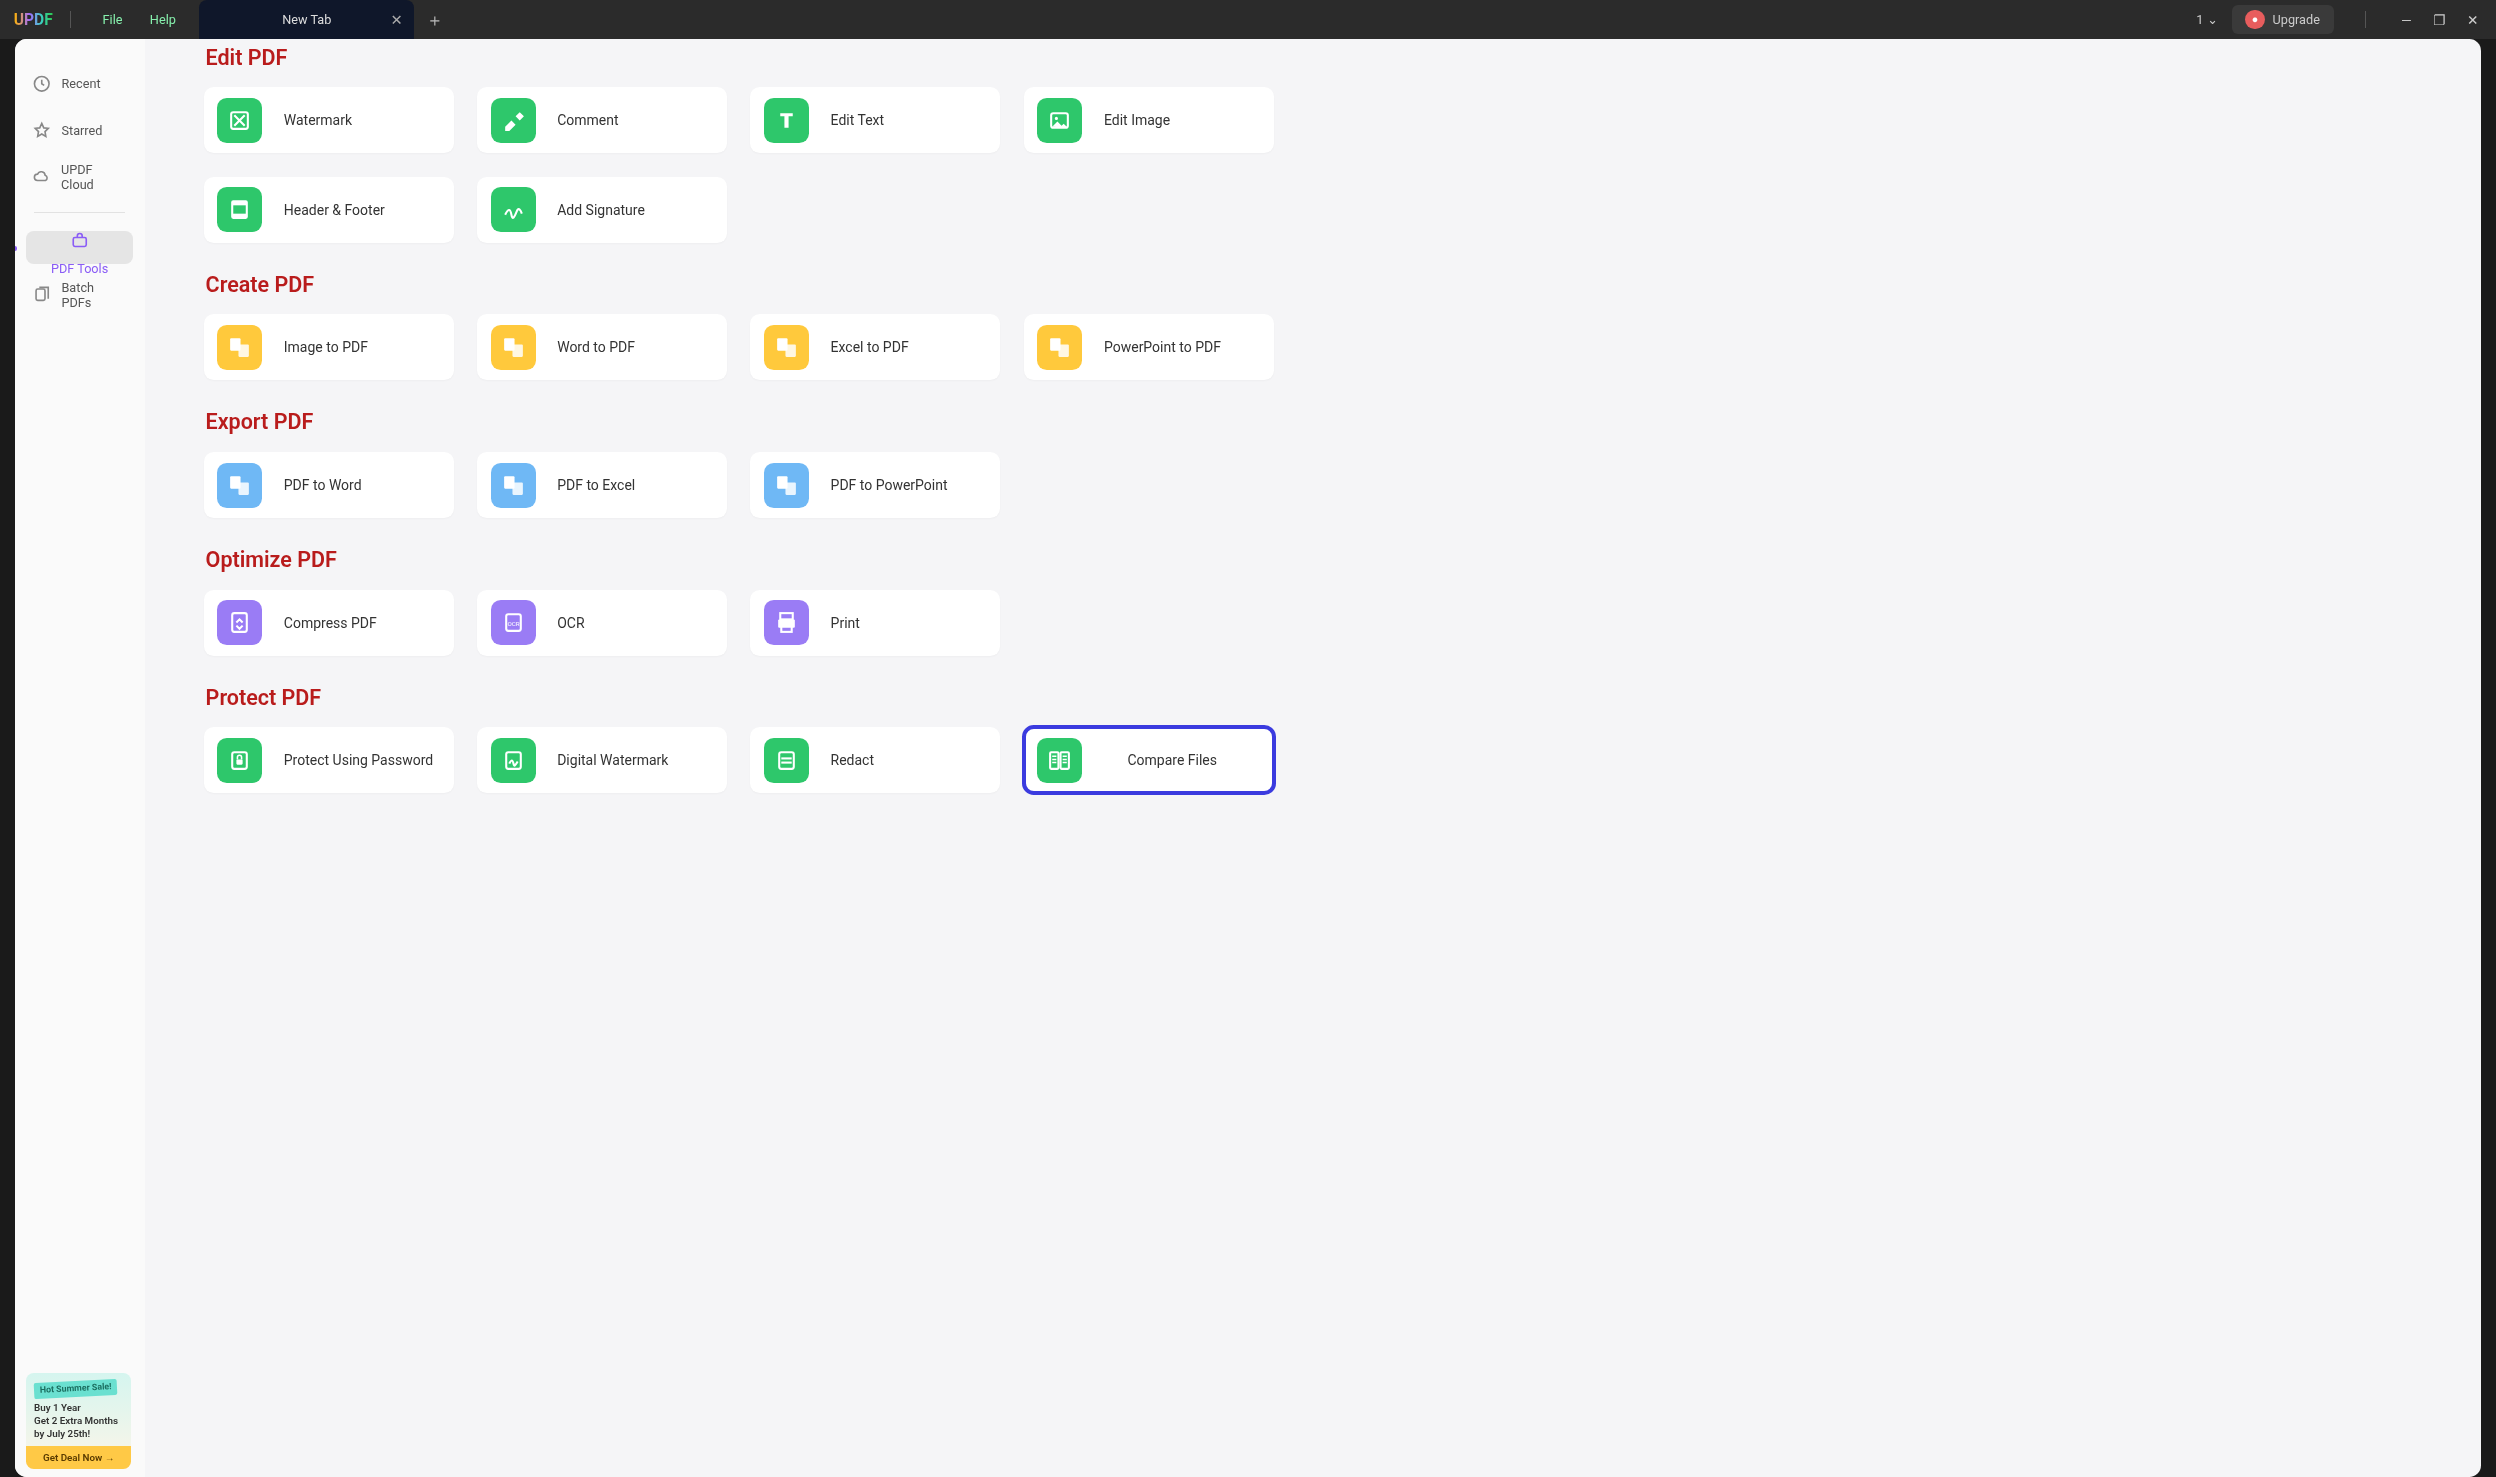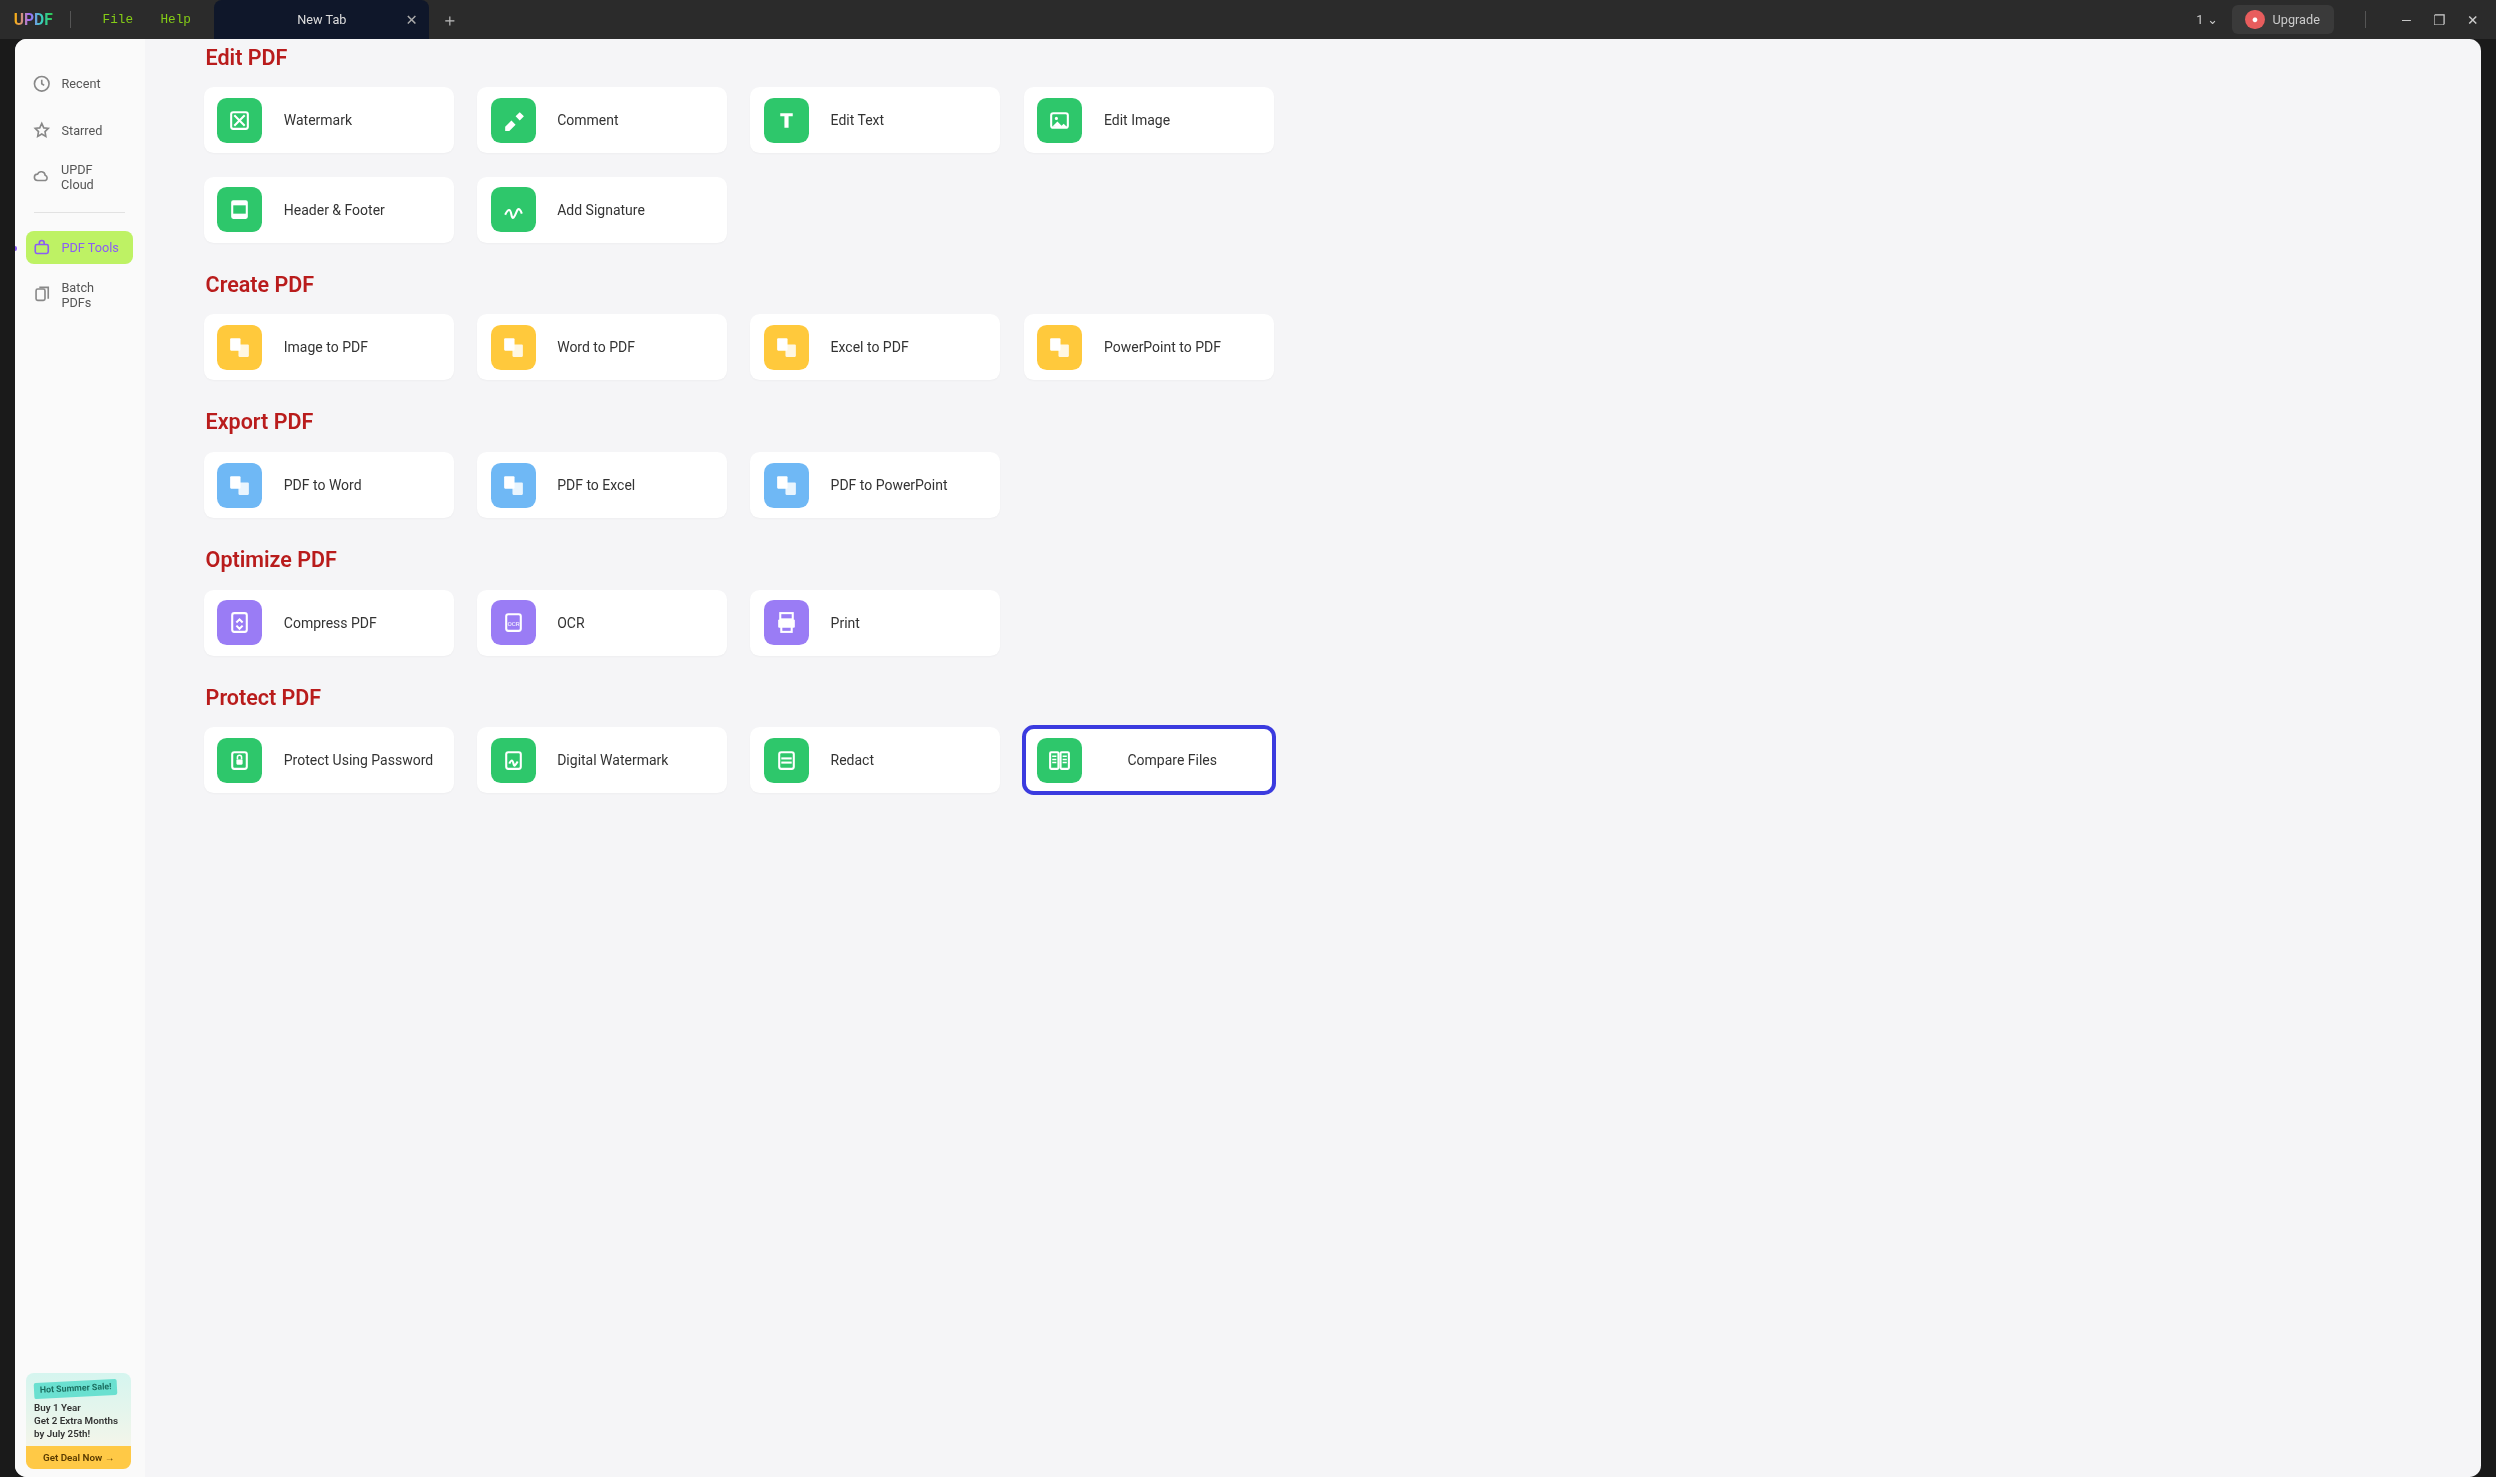--- a/index.html
+++ b/index.html
@@ -12,21 +12,21 @@
   align-items: center;
   color: #ccc;
   font-size: 12.7px;
 }
 .logo {
   width: 39px; margin-left: 13.7px; font-weight: 700; font-size: 15.6px;
   background: linear-gradient(90deg, #ffb400 0%, #a06bff 40%, #3ad1c0 70%, #2bc84c 100%);
   -webkit-background-clip: text; background-clip: text; color: transparent;
 }
 .vsep { width: 1px; height: 17.6px; background: #555; margin: 0 17.6px; }
-.menu-item { padding: 0 13.7px; cursor: pointer; color: #84cc16; font-family: Liberation Mono, monospace; }
+.menu-item { padding: 0 13.7px; cursor: pointer; color: #86efac; }
 .tab {
   display: flex; align-items: center; justify-content: center;
   height: 39px; width: 215px; background: #0f172a;
   border-radius: 7.8px 7.8px 0 0; margin-left: 9.8px; position: relative;
   color: #ddd;
 }
 .tab-close { position: absolute; right: 11.7px; color: #aaa; font-size: 14.6px; cursor: pointer; }
 .new-tab { margin-left: 11.7px; color: #bbb; font-size: 17.6px; cursor: pointer; }
 .titlebar-right { margin-left: auto; display: flex; align-items: center; gap: 13.7px; padding-right: 13.7px; }
 .page-ind { display: flex; align-items: center; gap: 3.9px; color: #ccc; }
@@ -43,21 +43,21 @@
 }
 .sidebar {
   width: 130px; background: #fafafa; display: flex; flex-direction: column;
   padding-top: 21.5px; position: relative;
 }
 .side-item {
   display: flex; align-items: center; gap: 9.8px;
   height: 33px; margin: 6.8px 11.7px; padding: 0 5.9px;
   border-radius: 7.8px; cursor: pointer; font-size: 12.7px; color: #555;
 }
-.side-item.active { background: #bef264; color: #8a5cf6; }
+.side-item.active { background: #e5e5e5; color: #8a5cf6; flex-direction: column; }
 .side-icon { width: 19.5px; height: 19.5px; display: flex; align-items: center; justify-content: center; }
 .side-sep { height: 1px; background: #e2e2e2; margin: 11.7px 19.5px; }
 .side-dot { position: absolute; left: -2px; width: 4.9px; height: 4.9px; border-radius: 50%; background: #8a5cf6; }
 
 .promo {
   position: absolute; left: 11.7px; bottom: 7.8px; width: 105px;
   background: linear-gradient(180deg,#d5f5ef 0%, #fdf5e8 100%);
   border-radius: 7.8px; padding: 7.8px 7.8px 0 7.8px; font-size: 9.8px; line-height: 1.35;
   color: #333;
 }

